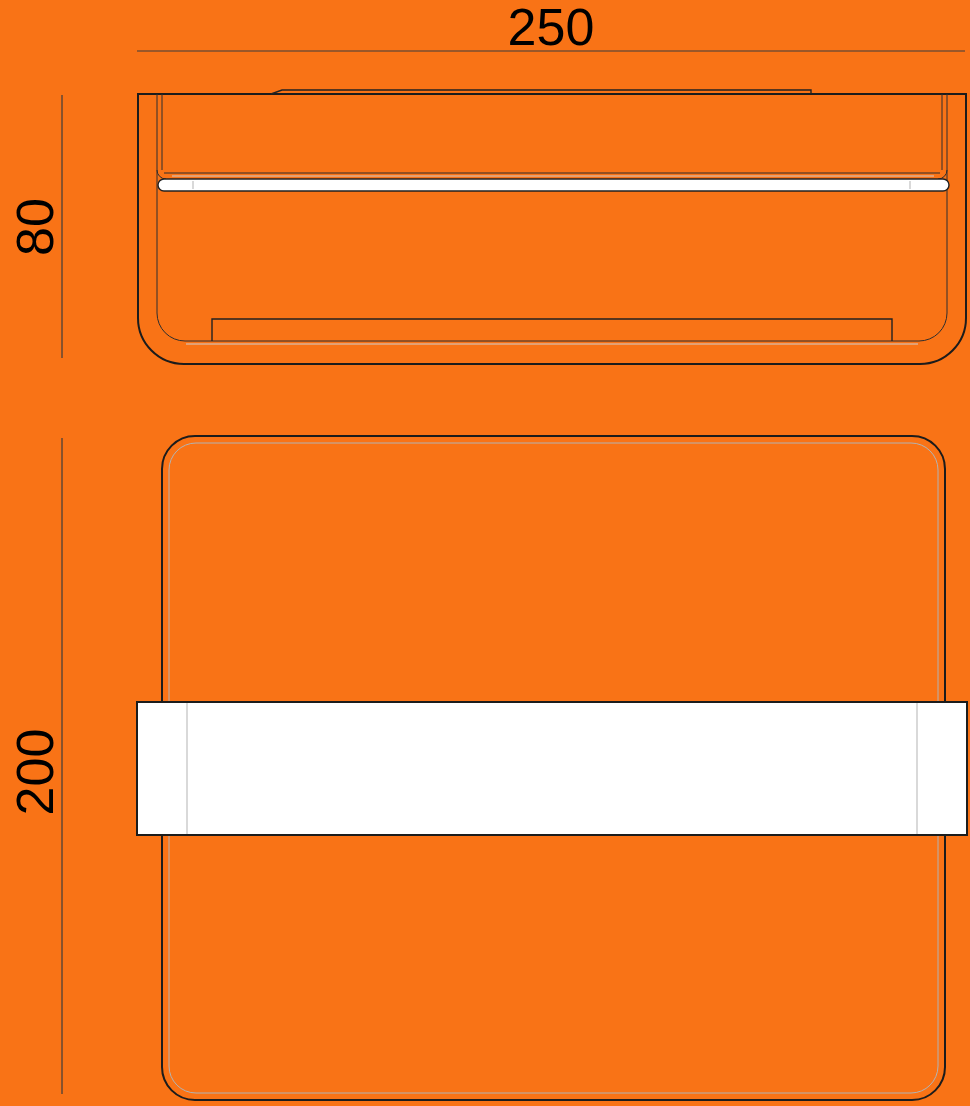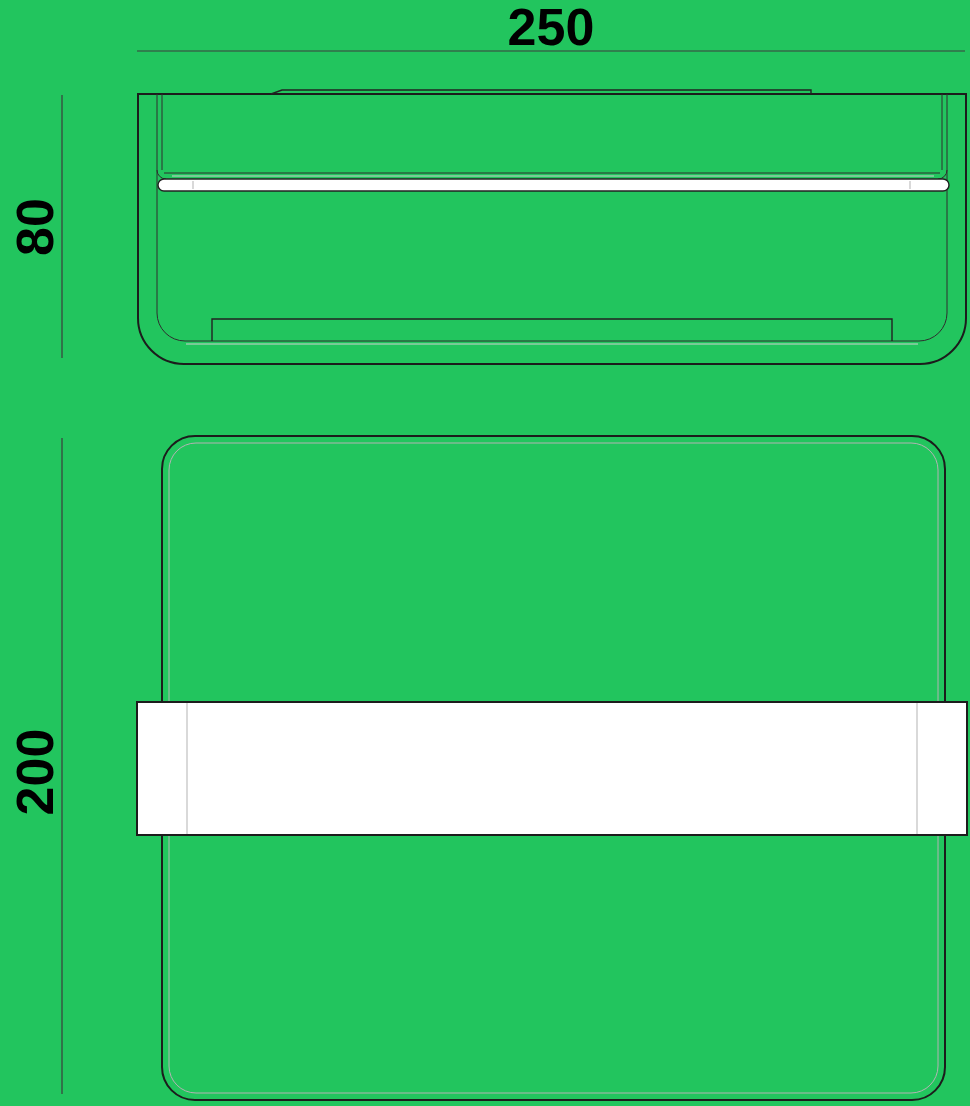--- a/index.html
+++ b/index.html
@@ -4,23 +4,22 @@
 <style>
   html, body {
     margin: 0;
     padding: 0;
     background: #ffffff;
   }
   .canvas {
     position: relative;
     width: 970px;
     height: 1106px;
-    background: #22c55e;
+    background: #f97316;
     overflow: hidden;
-    font-weight: bold;
   }
   svg { display: block; }
 
   
   .outline-heavy { fill: none; stroke: #1c1c1c; stroke-width: 2; }
   .outline-heavy-fill { fill: #ffffff; stroke: #1c1c1c; stroke-width: 2; }
   .outline-med { fill: none; stroke: #222222; stroke-width: 1.4; }
   .outline-med-fill { fill: #ffffff; stroke: #222222; stroke-width: 1.4; }
   .outline-thin { fill: none; stroke: #2e2e2e; stroke-width: 1; }
   .outline-light { fill: none; stroke: #b3b3b3; stroke-width: 1; }

